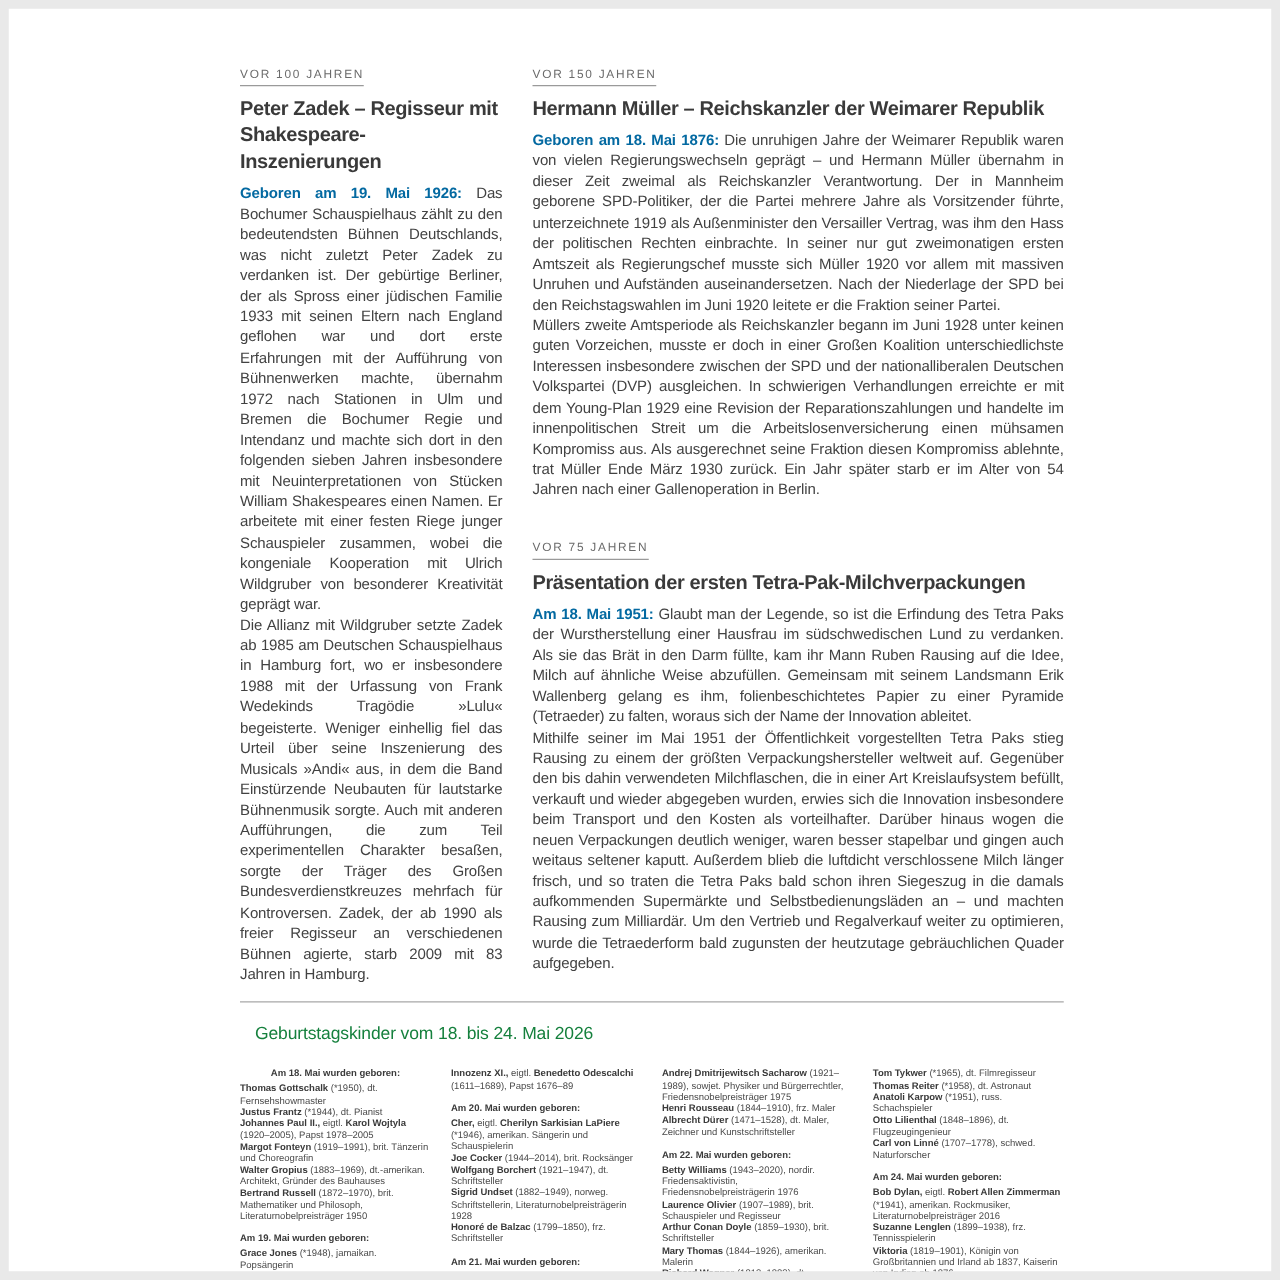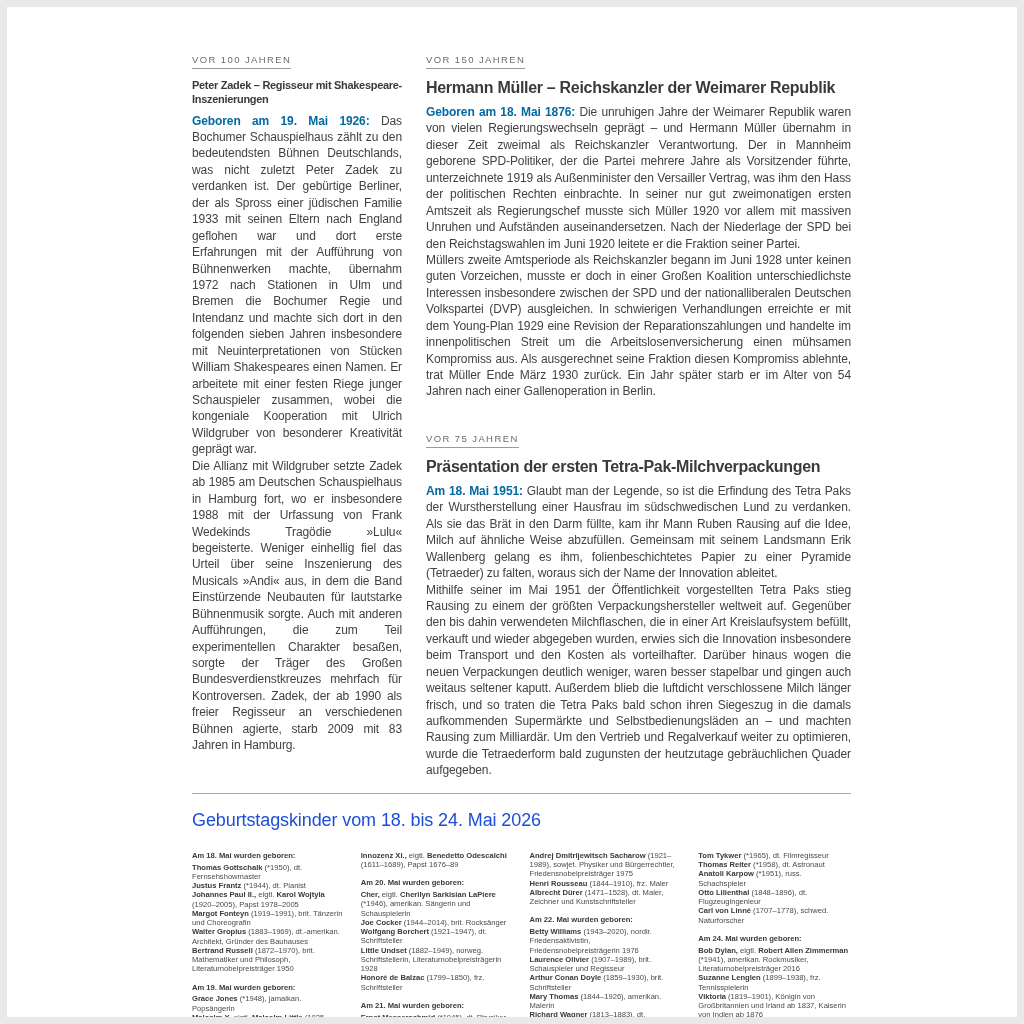--- a/index.html
+++ b/index.html
@@ -29,58 +29,58 @@
   }
   .articles{display:flex;gap:24px;align-items:flex-start;}
   .col-left{width:210px;flex:0 0 210px;}
   .col-right{flex:1;min-width:0;}
   .art-title{
     font-weight:bold;
     color:#3a3a3a;
     margin:0 0 6px 0;
     letter-spacing:-0.3px;
   }
-  .col-left .art-title{font-size:11px;line-height:1.3;}
+  .col-left .art-title{font-size:16px;line-height:1.3;}
   .col-right .art-title{font-size:16px;line-height:1.25;}
   .art-body{text-align:justify;}
   .art-body p{
     margin:0;
     font-size:12px;
     line-height:1.37;
     letter-spacing:-0.1px;
     color:#424242;
   }
   .art-body b{font-weight:bold;color:#0369a1;}
   .article + .article{margin-top:28px;}
   .divider{
     border:none;
     border-top:1px solid #a8a8a8;
     margin:14px 0 16px 0;
   }
   .bday-title{
-    font-size:18px;
+    font-size:14px;
     font-weight:normal;
-    color:#1d4ed8;
-    margin:0 0 20px 0;
+    color:#15803d;
+    margin:0 0 20px 12px;
     letter-spacing:-0.1px;
   }
   .bday-grid{
     display:grid;
     grid-template-columns:repeat(4,1fr);
     column-gap:16px;
   }
   .bday-col{min-width:0;}
   .bday-head{
     font-size:7.6px;
     font-weight:bold;
     color:#3a3a3a;
     line-height:1.3;
     margin:9px 0 2px 0;
   }
-  .bday-col .bday-head:first-child{margin-top:0;}
+  .bday-col .bday-head:first-child{margin-top:0;text-align:center;}
   .bday-entry{
     font-size:7.6px;
     line-height:1.22;
     color:#4a4a4a;
     letter-spacing:0;
   }
   .bday-entry b{font-weight:bold;color:#3a3a3a;}
 </style>
 </head>
 <body>
@@ -138,21 +138,21 @@
           <div class="bday-head">Am 19. Mai wurden geboren:</div>
           <div class="bday-entry"><b>Grace Jones</b> (*1948), jamaikan. Popsängerin</div>
           <div class="bday-entry"><b>Malcolm X,</b> eigtl. <b>Malcolm Little</b> (1925–1965), amerikan. Bürgerrechtler</div>
         </div>
       <div class="bday-col">
           <div class="bday-entry"><b>Innozenz XI.,</b> eigtl. <b>Benedetto Odescalchi</b> (1611–1689), Papst 1676–89</div>
           <div class="bday-head">Am 20. Mai wurden geboren:</div>
           <div class="bday-entry"><b>Cher,</b> eigtl. <b>Cherilyn Sarkisian LaPiere</b> (*1946), amerikan. Sängerin und Schauspielerin</div>
           <div class="bday-entry"><b>Joe Cocker</b> (1944–2014), brit. Rocksänger</div>
           <div class="bday-entry"><b>Wolfgang Borchert</b> (1921–1947), dt. Schriftsteller</div>
-          <div class="bday-entry"><b>Little Undset</b> (1882–1949), norweg. Schriftstellerin, Literaturnobelpreisträgerin 1928</div>
+          <div class="bday-entry"><b>Sigrid Undset</b> (1882–1949), norweg. Schriftstellerin, Literaturnobelpreisträgerin 1928</div>
           <div class="bday-entry"><b>Honoré de Balzac</b> (1799–1850), frz. Schriftsteller</div>
           <div class="bday-head">Am 21. Mai wurden geboren:</div>
           <div class="bday-entry"><b>Ernst Messerschmid</b> (*1945), dt. Physiker und Astronaut</div>
         </div>
       <div class="bday-col">
           <div class="bday-entry"><b>Andrej Dmitrijewitsch Sacharow</b> (1921–1989), sowjet. Physiker und Bürgerrechtler, Friedensnobelpreisträger 1975</div>
           <div class="bday-entry"><b>Henri Rousseau</b> (1844–1910), frz. Maler</div>
           <div class="bday-entry"><b>Albrecht Dürer</b> (1471–1528), dt. Maler, Zeichner und Kunstschriftsteller</div>
           <div class="bday-head">Am 22. Mai wurden geboren:</div>
           <div class="bday-entry"><b>Betty Williams</b> (1943–2020), nordir. Friedensaktivistin, Friedensnobelpreisträgerin 1976</div>

